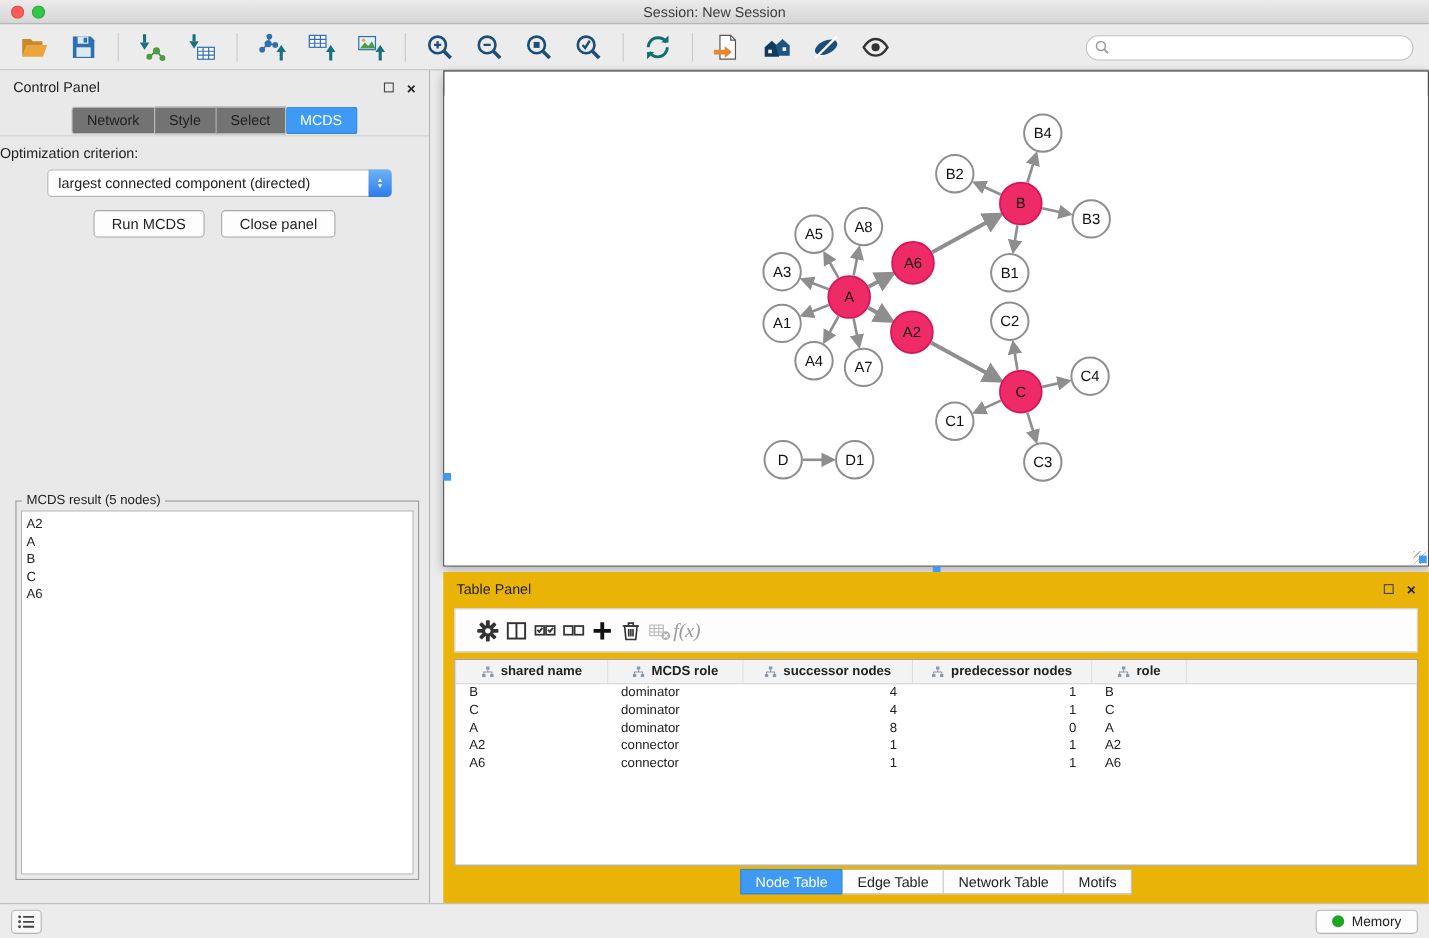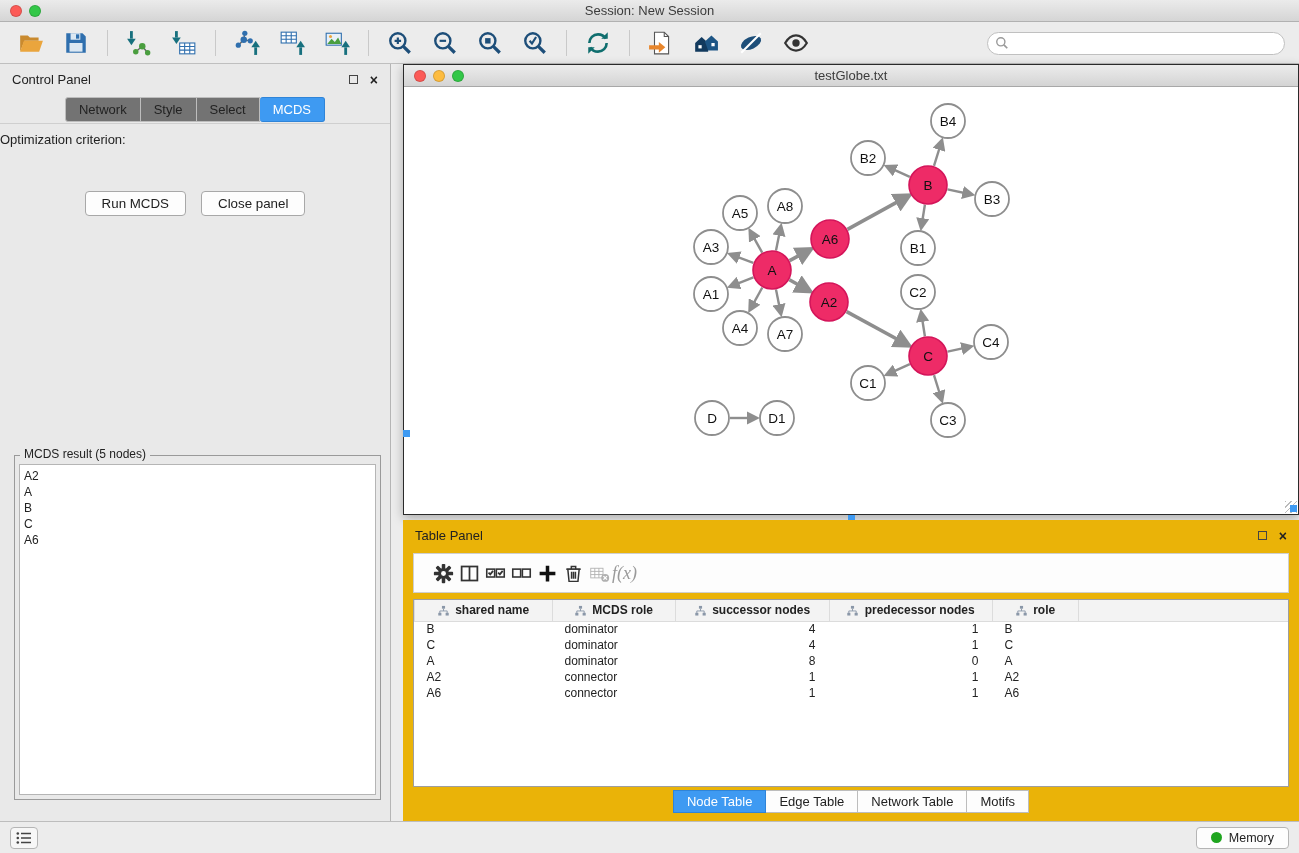--- a/index.html
+++ b/index.html
@@ -239,45 +239,44 @@
     </span>
   </div>
   <div class="cp-tabs">
       <div class="cp-tab">Network</div>
       <div class="cp-tab">Style</div>
       <div class="cp-tab">Select</div>
       <div class="cp-tab active">MCDS</div>
     </div>
   <div class="tabs-rule"></div>
   <div class="opt-label">Optimization criterion:</div>
+  <div class="dropdown">
+    <span class="dropdown-text">largest connected component (directed)</span>
+    <span class="stepper">
+        <span>▲</span>
+        <span>▼</span>
+      </span>
+  </div>
   <div class="cp-buttons">
     <button class="btn">Run MCDS</button>
     <button class="btn">Close panel</button>
   </div>
   <div class="result-box">
     <span class="result-title">MCDS result (5 nodes)</span>
     <div class="result-list">
         <div class="result-item">A2</div>
         <div class="result-item">A</div>
         <div class="result-item">B</div>
         <div class="result-item">C</div>
         <div class="result-item">A6</div>
       </div>
   </div>
 </div>
 
 <div class="network-window">
-  <div class="nw-titlebar">
-    <div class="lights">
-      <span class="light" style="background:#fc5b57"></span>
-      <span class="light" style="background:#fdbc40"></span>
-      <span class="light" style="background:#33c748"></span>
-    </div>
-    <span class="title-text">testGlobe.txt</span>
-  </div>
   <div class="nw-canvas">
     <svg class="network" viewBox="0 0 894 427">
       <defs>
         <marker id="arrowhead" viewBox="0 0 10 10" refX="7" refY="5" markerWidth="5.5" markerHeight="5.5" orient="auto">
           <path d="M0 0L10 5 0 10z" fill="#8e8e8e"></path>
         </marker>
       </defs>
     <line x1="358.2" y1="165.6" x2="346.3" y2="144.3" stroke="#8e8e8e" stroke-width="2.4" marker-end="url(#arrowhead)"></line>
         <line x1="372.0" y1="163.4" x2="376.8" y2="139.6" stroke="#8e8e8e" stroke-width="2.4" marker-end="url(#arrowhead)"></line>
         <line x1="349.3" y1="175.9" x2="326.6" y2="167.4" stroke="#8e8e8e" stroke-width="2.4" marker-end="url(#arrowhead)"></line>

